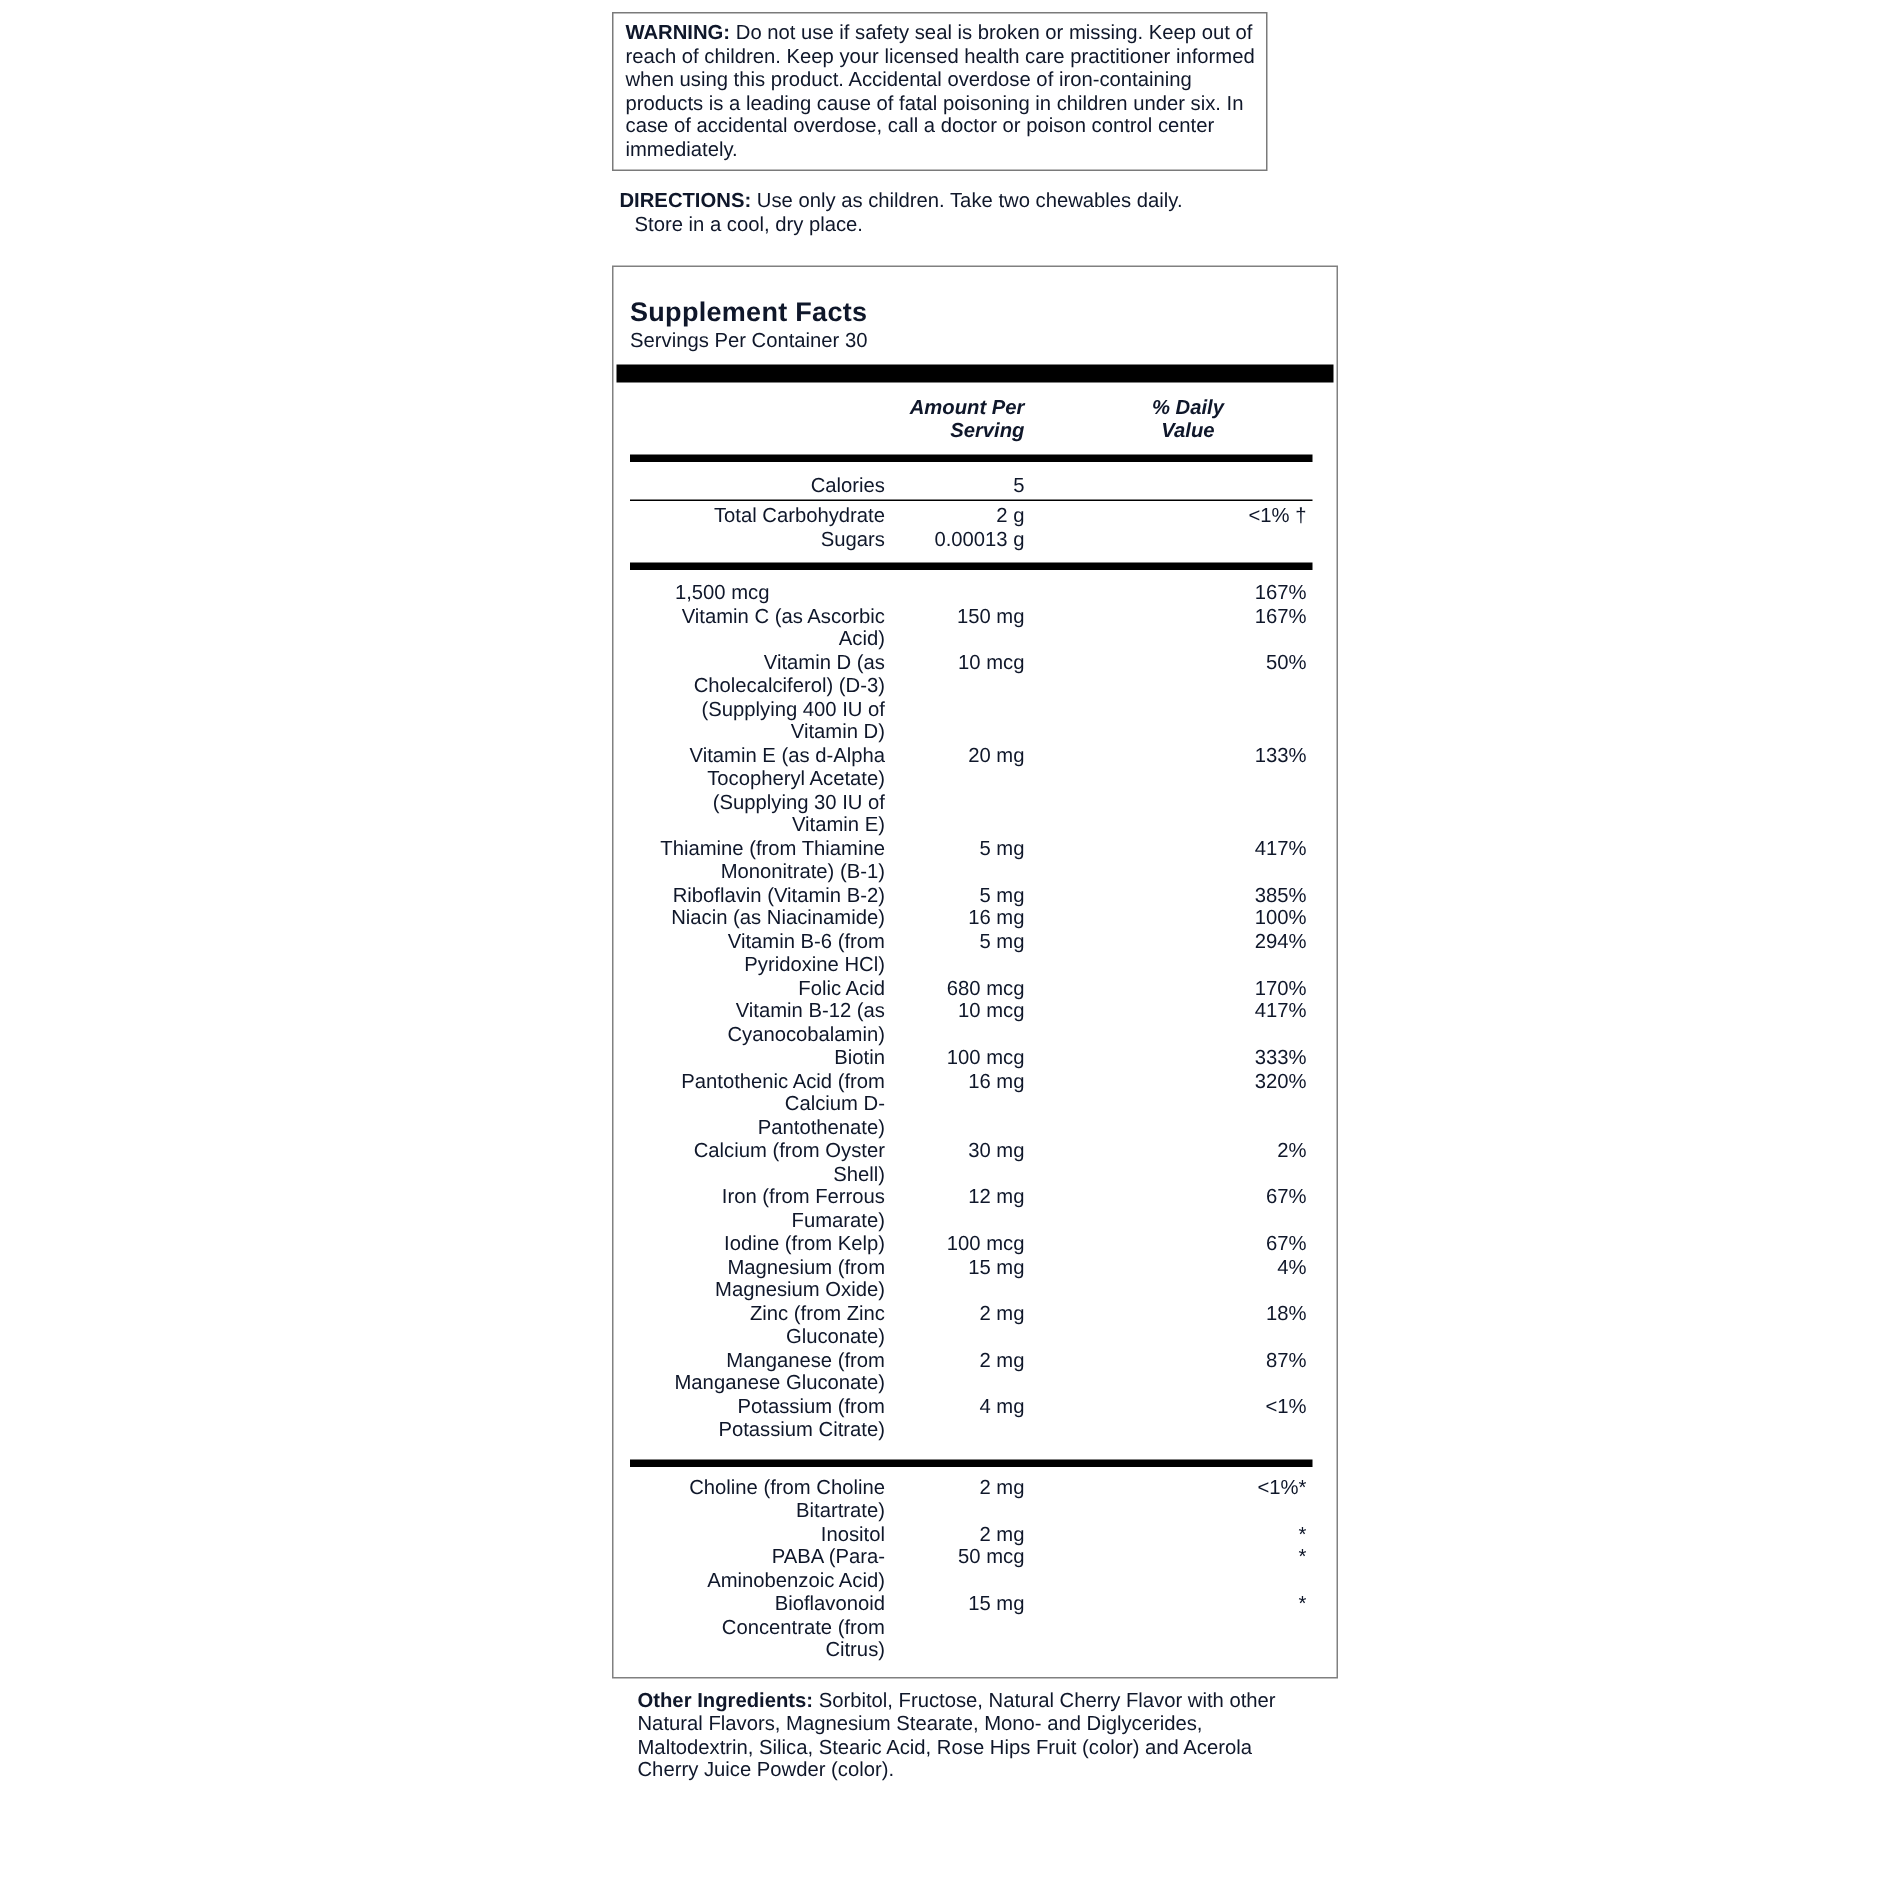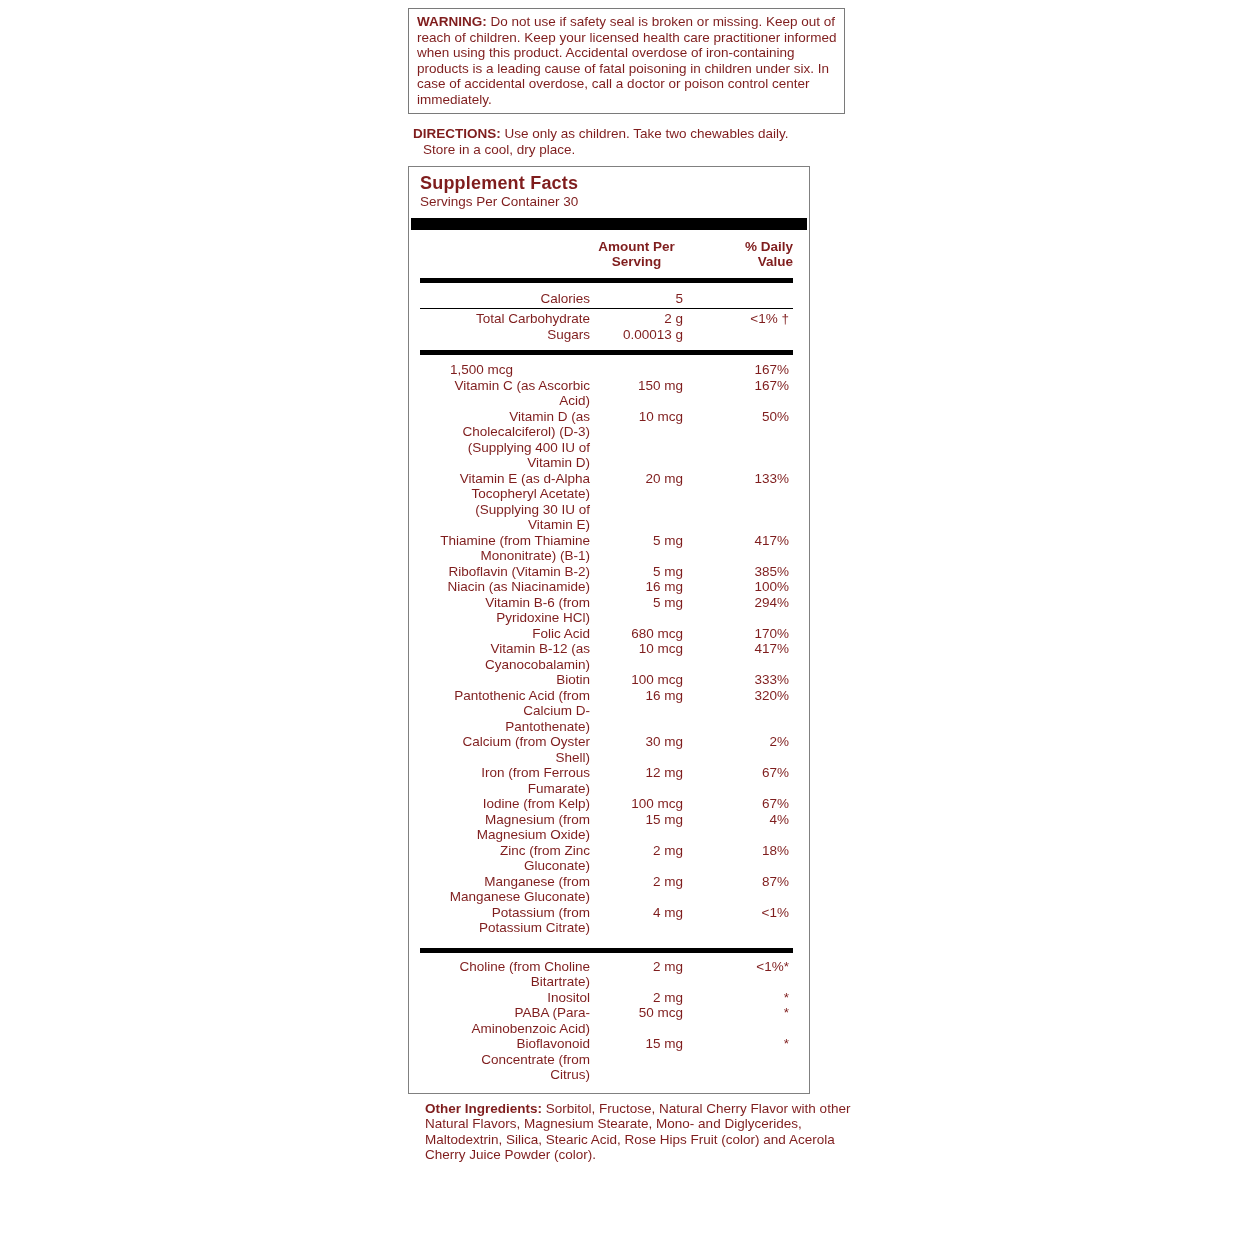--- a/index.html
+++ b/index.html
@@ -5,21 +5,21 @@
   html, body {
     margin: 0;
     padding: 0;
     background: #ffffff;
     width: 1254px;
     height: 1254px;
     overflow: hidden;
   }
   body, .page {
     font-family: "Liberation Sans", "DejaVu Sans", sans-serif;
-    color: #7f1d1d;
+    color: #0f172a;
     font-size: 13.5px;
     line-height: 15.5px;
   }
   .page {
     position: relative;
     width: 1254px;
     height: 1254px;
   }
   .content {
     position: absolute;
@@ -37,24 +37,24 @@
     padding: 5px 7px 6px 8px;
   }
 
   
   .directions { margin-top: 12px; margin-left: 5px; }
   .directions .dir2 { padding-left: 10px; }
 
   
   .sf-box {
     box-sizing: border-box;
-    width: 402px;
+    width: 484px;
     border: 1px solid #808080;
-    margin-top: 9px;
-    padding-top: 6px;
+    margin-top: 20px;
+    padding-top: 20px;
     padding-bottom: 10px;
   }
   .sf-pad { padding-left: 11px; padding-right: 16px; }
   .sf-title {
     font-size: 18px;
     line-height: 21px;
     font-weight: bold;
     letter-spacing: 0.2px;
   }
   .sf-line { line-height: 15.8px; }
@@ -62,22 +62,22 @@
     height: 12px;
     background: #000000;
     margin: 8px 2px 0 2px;
   }
   .sf-header {
     display: flex;
     margin-top: 9px;
     font-weight: bold;
   }
   .sf-header .h-name { width: 170px; }
-  .sf-header .h-amt { width: 93px; text-align: center; white-space: pre-line; }
-  .sf-header .h-dv { flex: 1; text-align: right; padding-left: 26px; white-space: pre-line; }
+  .sf-header .h-amt { width: 93px; text-align: right; white-space: pre-line; font-style: italic; }
+  .sf-header .h-dv { flex: 1; text-align: center; padding-left: 26px; white-space: pre-line; font-style: italic; }
 
   .rule-thick { height: 5px; background: #000000; }
   .rule-thin  { height: 1px; background: #000000; }
   .r1 { margin: 8px 0 8px 0; }   
   .r2 { margin: 2px 0 2px 0; }   
   .r3 { margin: 8px 0 7px 0; }   
   .r4 { margin: 12px 0 6px 0; }  
 
   .sf-row { display: flex; }
   .col-name { width: 170px; white-space: pre-line; text-align: right; }

